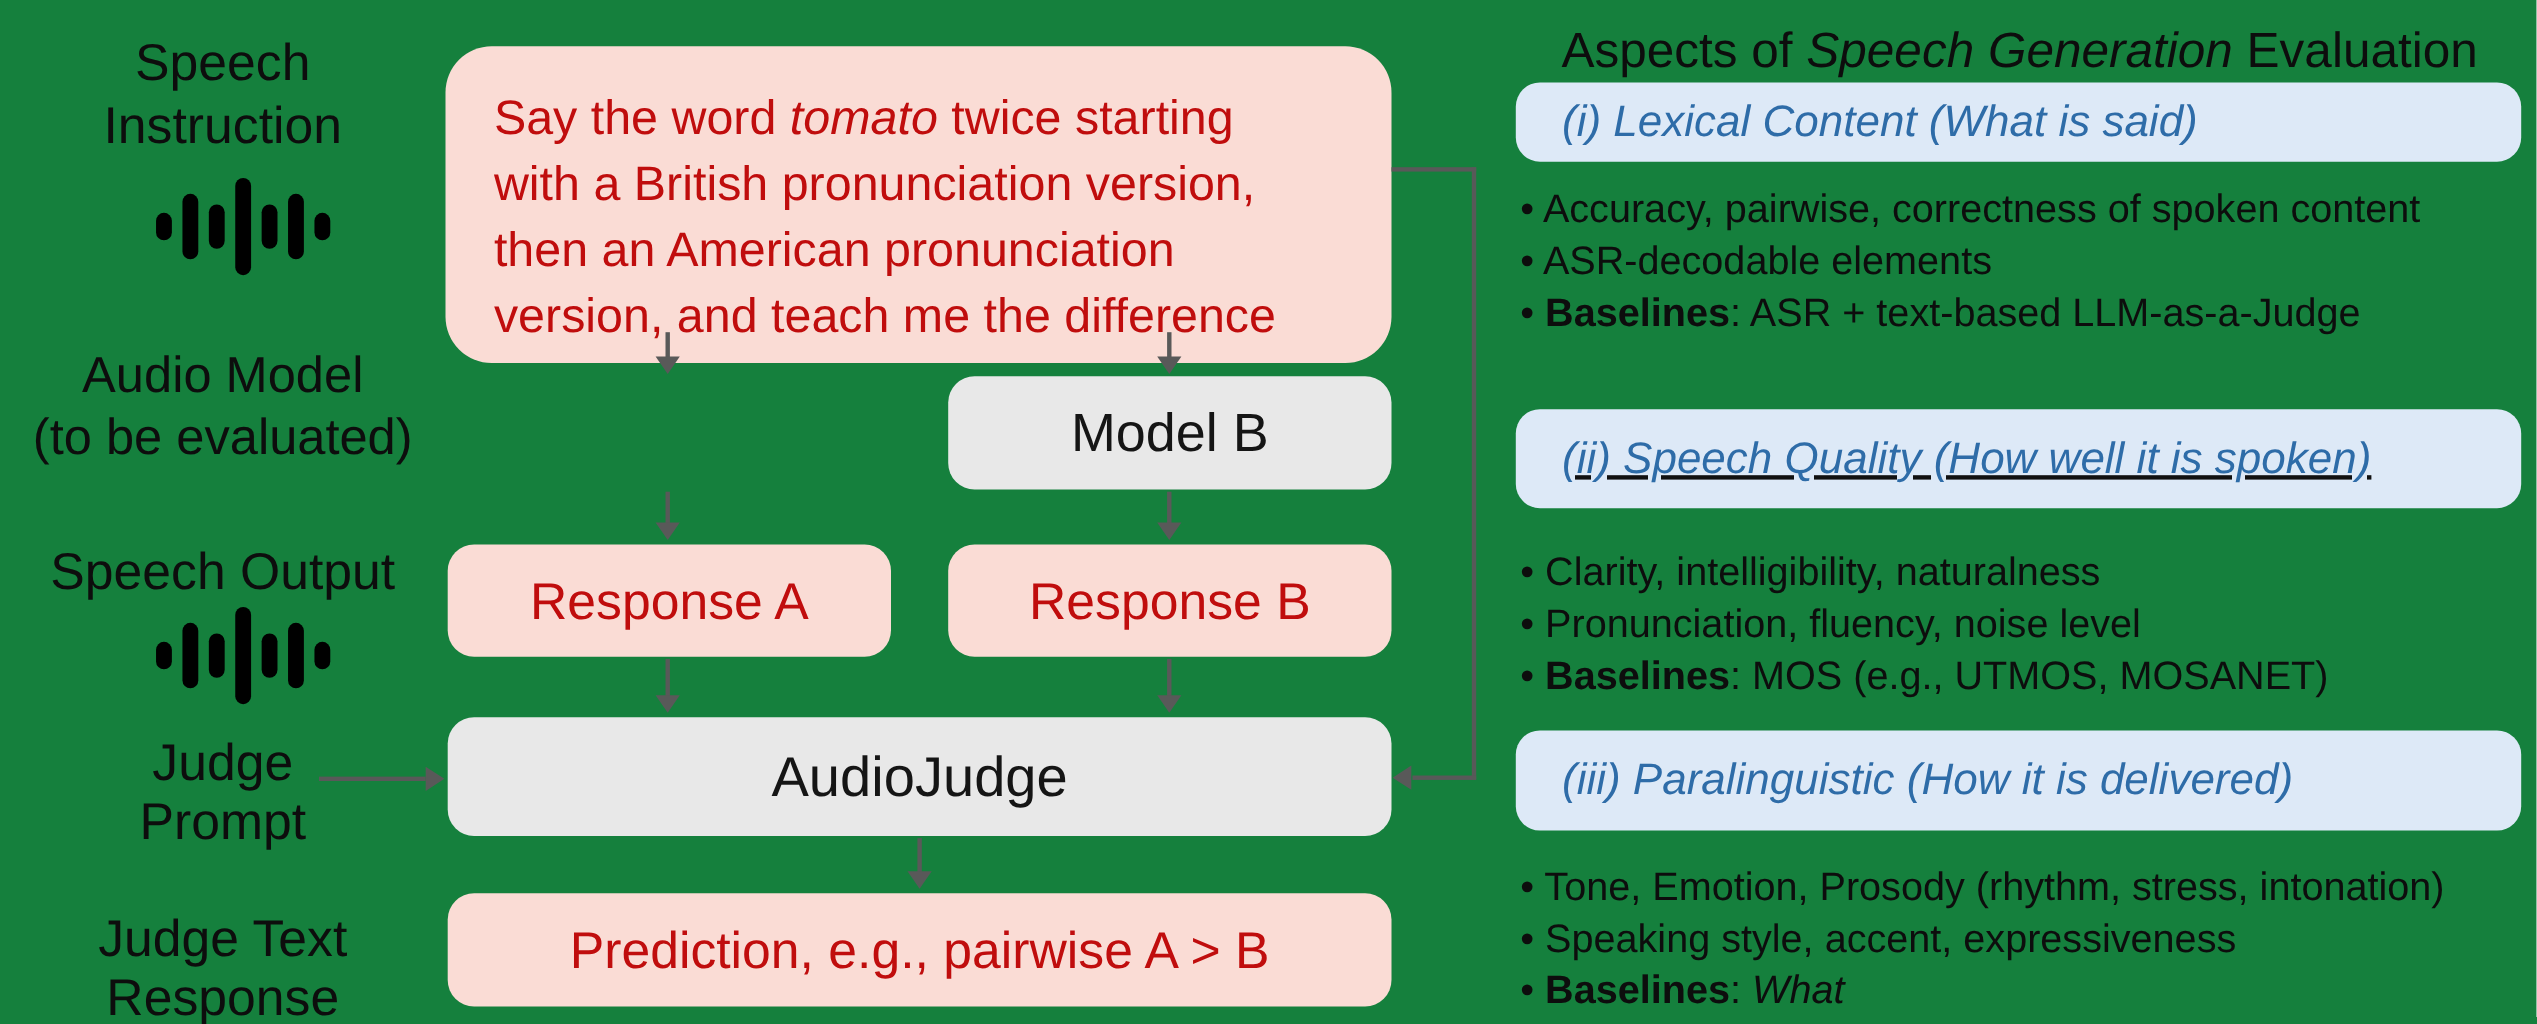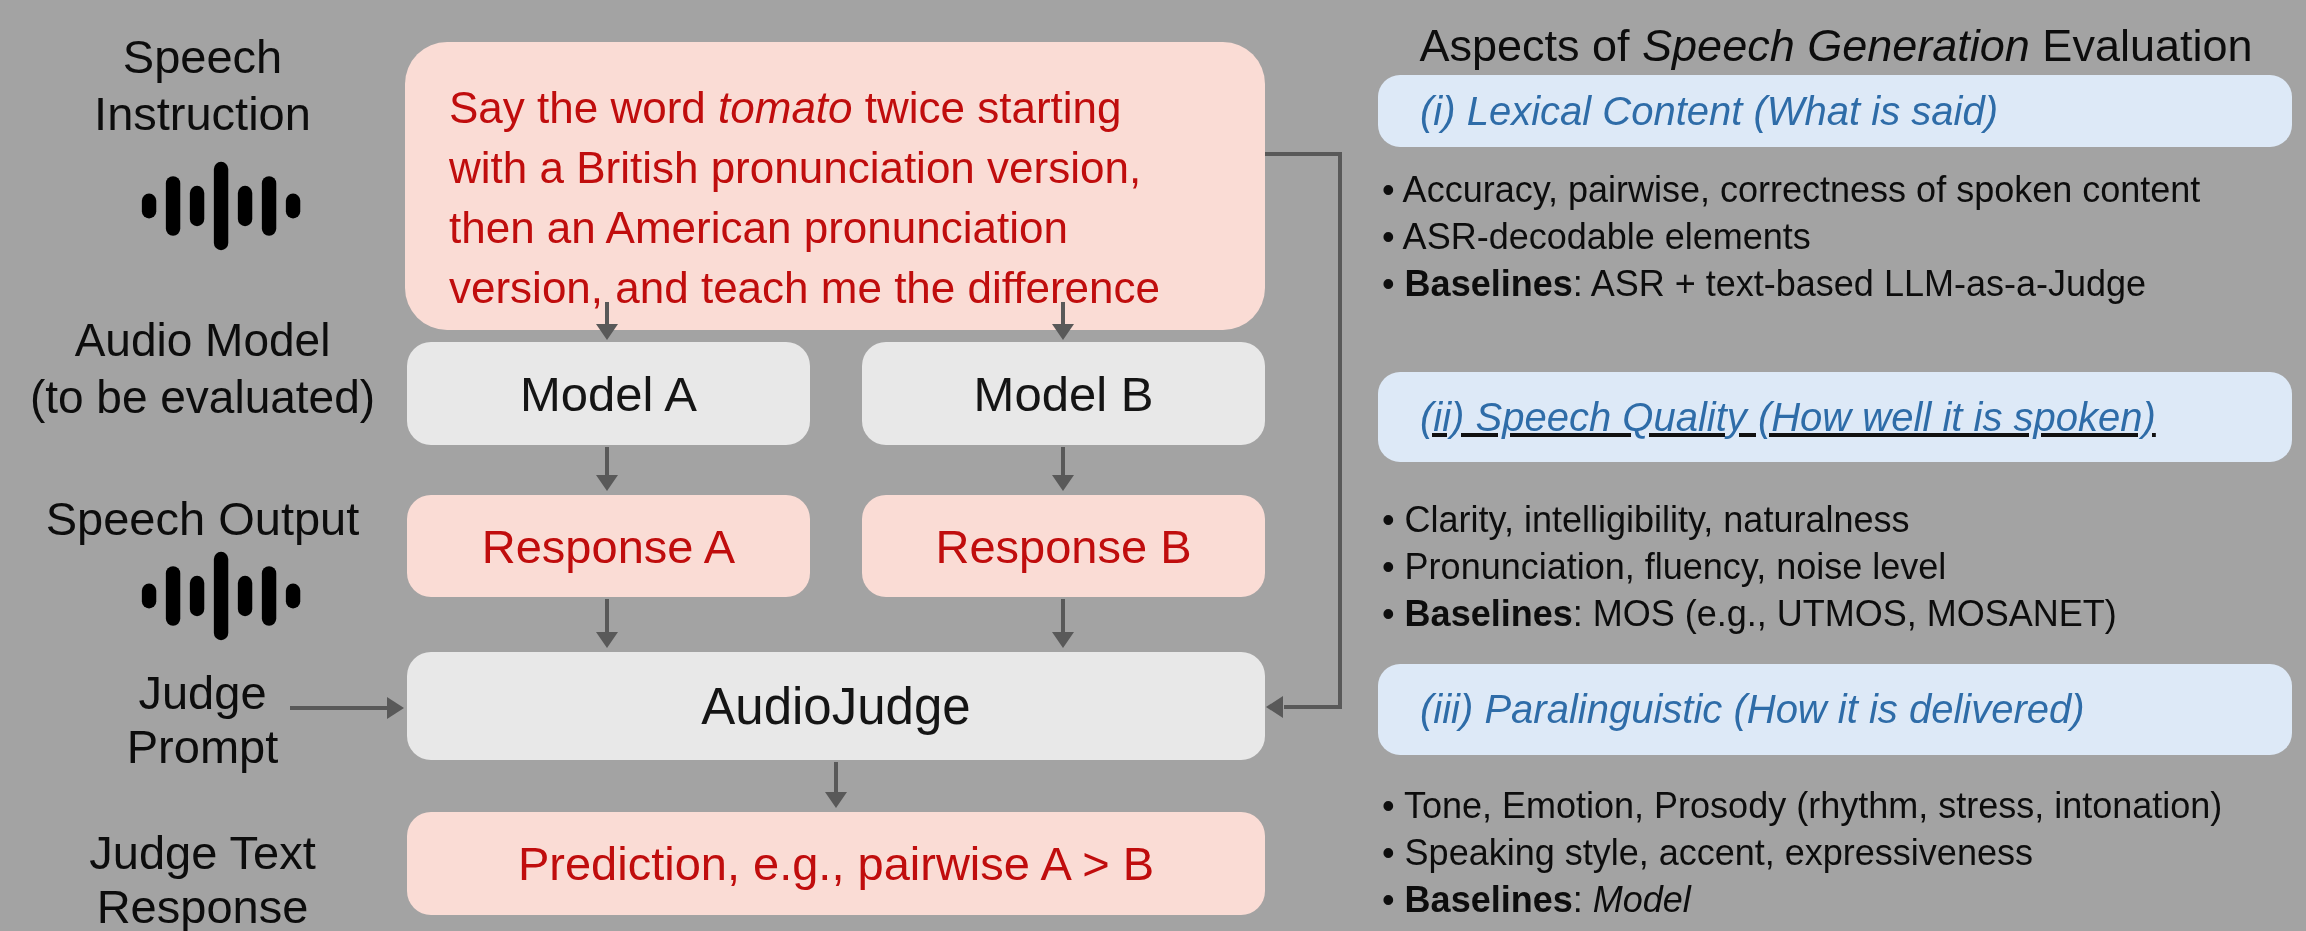--- a/index.html
+++ b/index.html
@@ -1,17 +1,17 @@
 <!DOCTYPE html>
 <html><head>
 <meta charset="utf-8">
 <style>
   html,body{margin:0;padding:0;background:#ffffff;}
   .canvas{
-    position:relative; width:2306px; height:931px; background:#a3a3a3;
+    position:relative; width:2306px; height:931px; background:#15803d;
     font-family:"Liberation Sans","DejaVu Sans",sans-serif; color:#111;
     overflow:hidden;
   }
   
   .llabel{position:absolute; left:0; width:405px; text-align:center; font-size:47px; line-height:57px; color:#0d0d0d;}
   .llabel.tight{line-height:54px;}
   
   .wave{position:absolute; left:140px; width:165px; height:96px;}
   
   .box{position:absolute; border-radius:24px; display:flex; align-items:center; justify-content:center;}
@@ -89,23 +89,20 @@
 
   <div class="box pink instr-box" style="left:405px; top:14px; width:860px; height:288px;margin-top:28px;">
     <div class="instr-text">
       <div><span>Say the word </span><span class="it">tomato</span><span> twice starting</span></div>
       <div>with a British pronunciation version,</div>
       <div>then an American pronunciation</div>
       <div>version, and teach me the difference</div>
     </div>
   </div>
 
-  <div class="box gray" style="left:407px; top:342px; width:403px; height:103px;">
-    <span class="box-label-lg">Model A</span>
-  </div>
   <div class="box gray" style="left:862px; top:342px; width:403px; height:103px;">
     <span class="box-label-lg">Model B</span>
   </div>
 
   <div class="box pink" style="left:407px; top:495px; width:403px; height:102px;">
     <span class="box-label-resp redtext">Response A</span>
   </div>
   <div class="box pink" style="left:862px; top:495px; width:403px; height:102px;">
     <span class="box-label-resp redtext">Response B</span>
   </div>
@@ -166,16 +163,16 @@
     <div class="bline">• Pronunciation, fluency, noise level</div>
     <div class="bline"><span>• </span><span class="bd">Baselines</span><span>: MOS (e.g., UTMOS, MOSANET)</span><span class="it"></span></div>
   </div>
 
   <div class="aspect-hdr" style="top:664px; height:91px;">
     <span class="hdr-text">(iii) Paralinguistic (How it is delivered)</span>
   </div>
   <div class="bullets" style="top:782px;">
     <div class="bline">• Tone, Emotion, Prosody (rhythm, stress, intonation)</div>
     <div class="bline">• Speaking style, accent, expressiveness</div>
-    <div class="bline"><span>• </span><span class="bd">Baselines</span><span>: </span><span class="it">Model</span></div>
+    <div class="bline"><span>• </span><span class="bd">Baselines</span><span>: </span><span class="it">What</span></div>
   </div>
 
 </div>
 
 </body></html>

